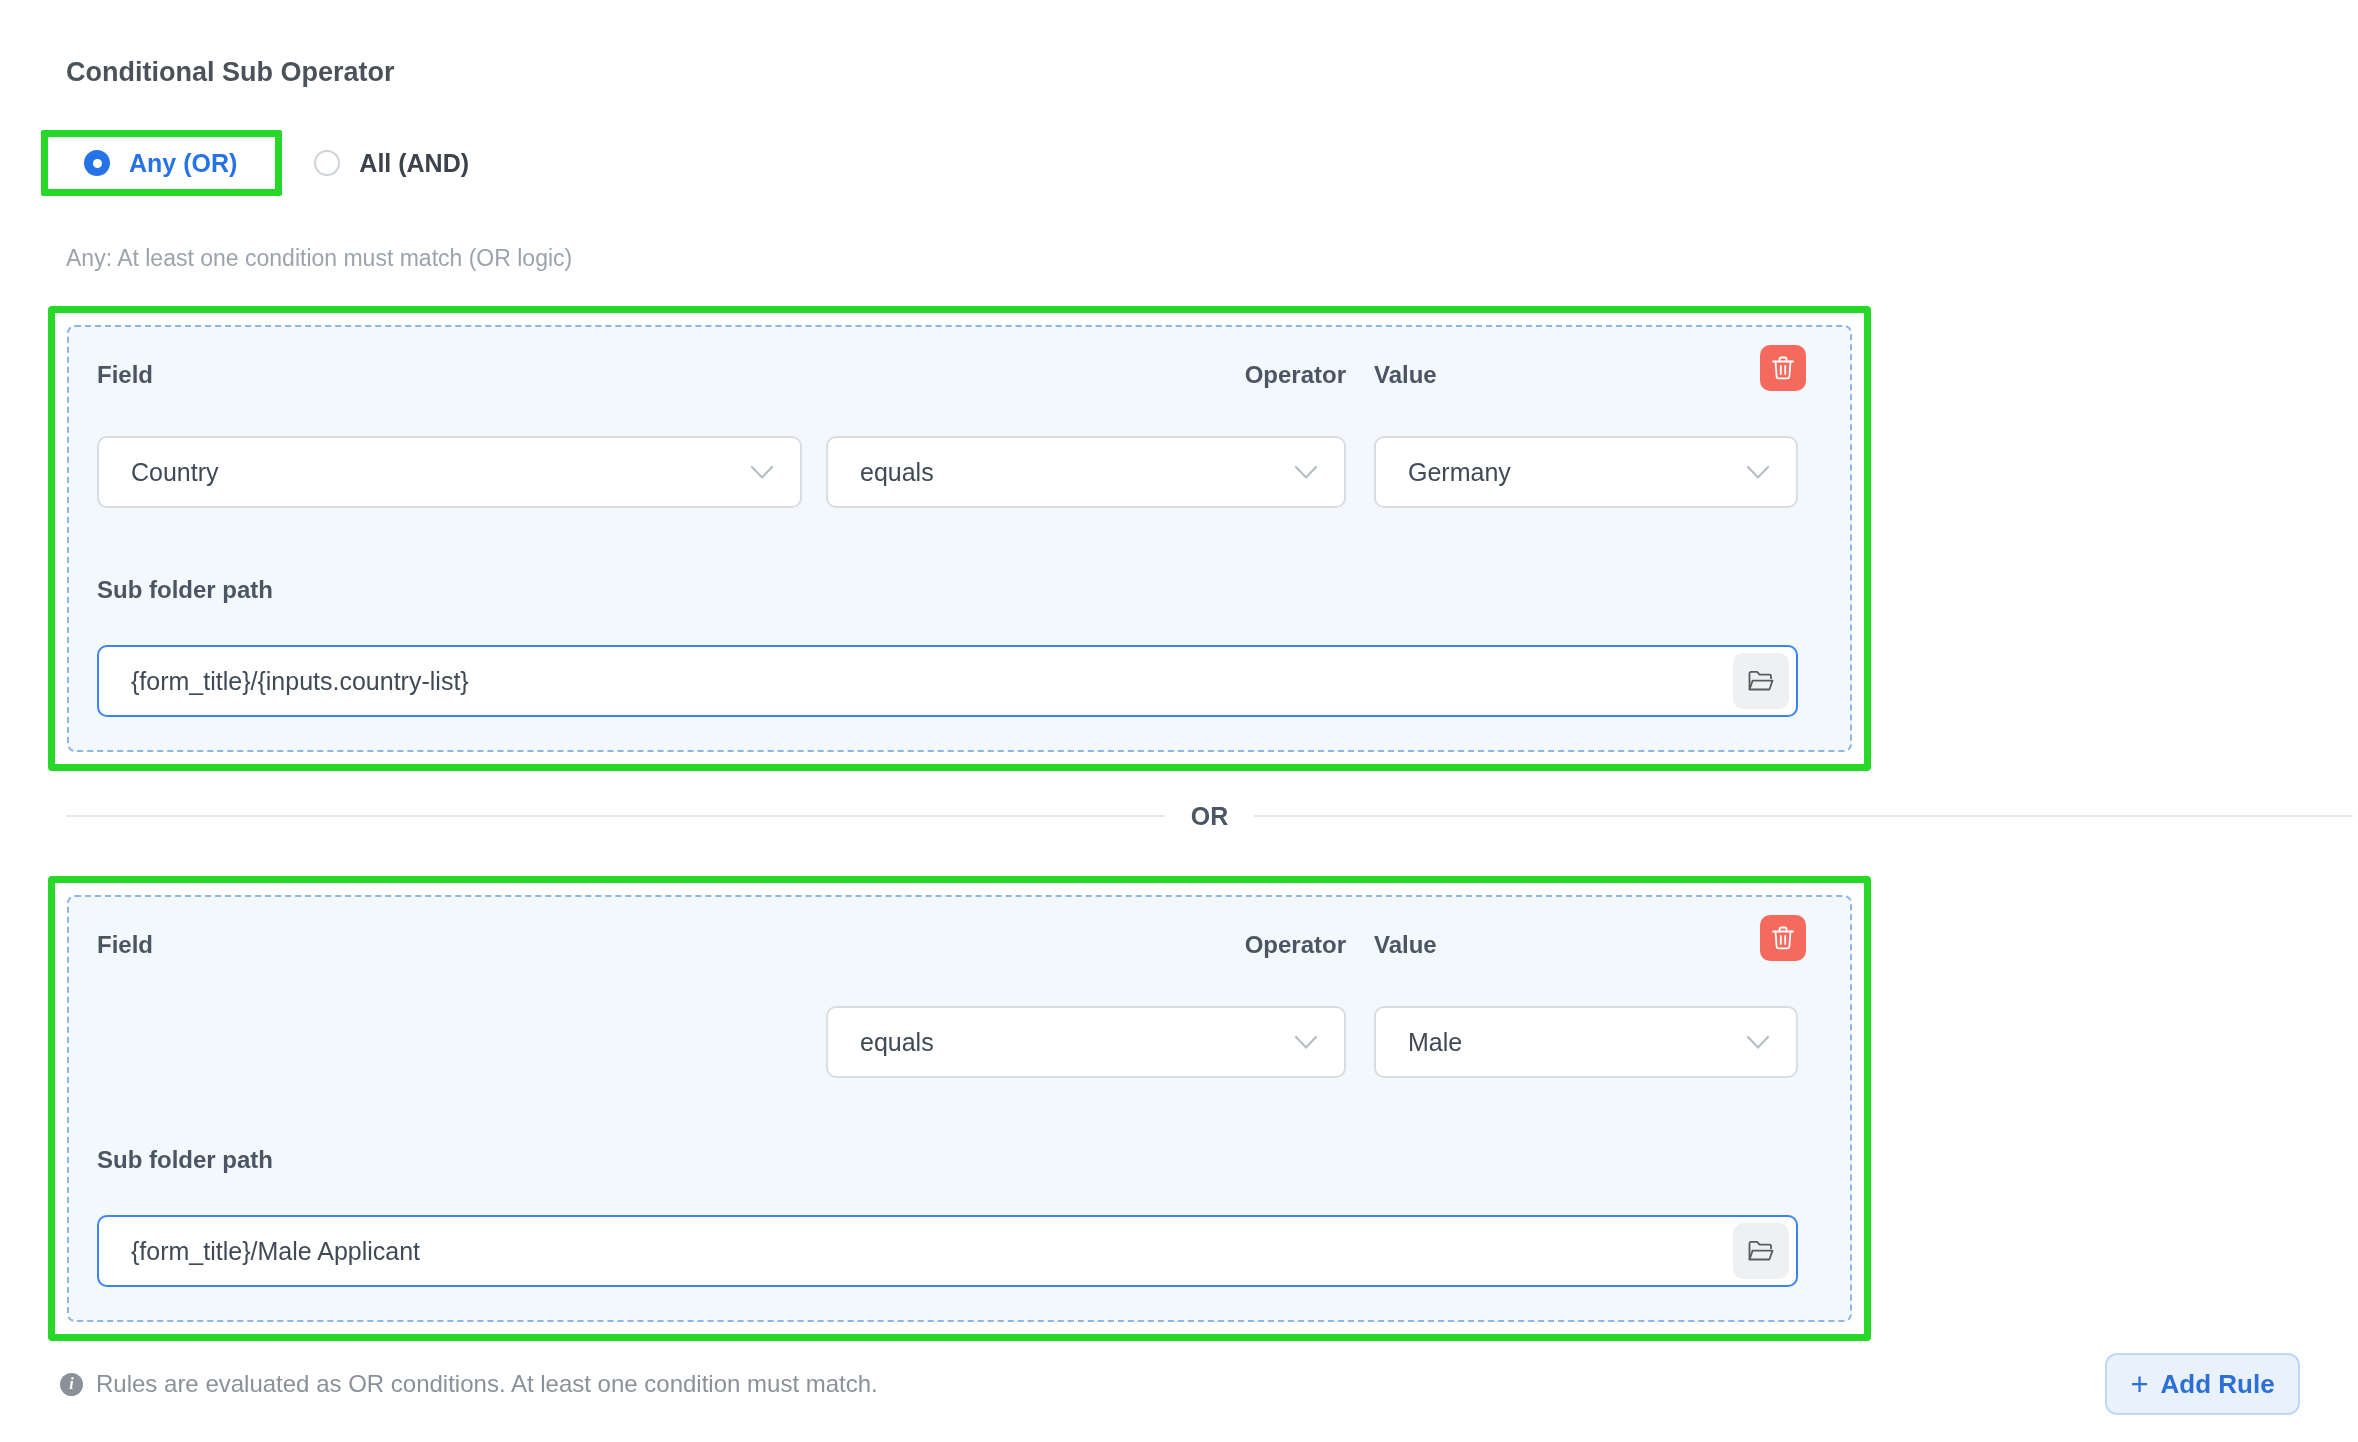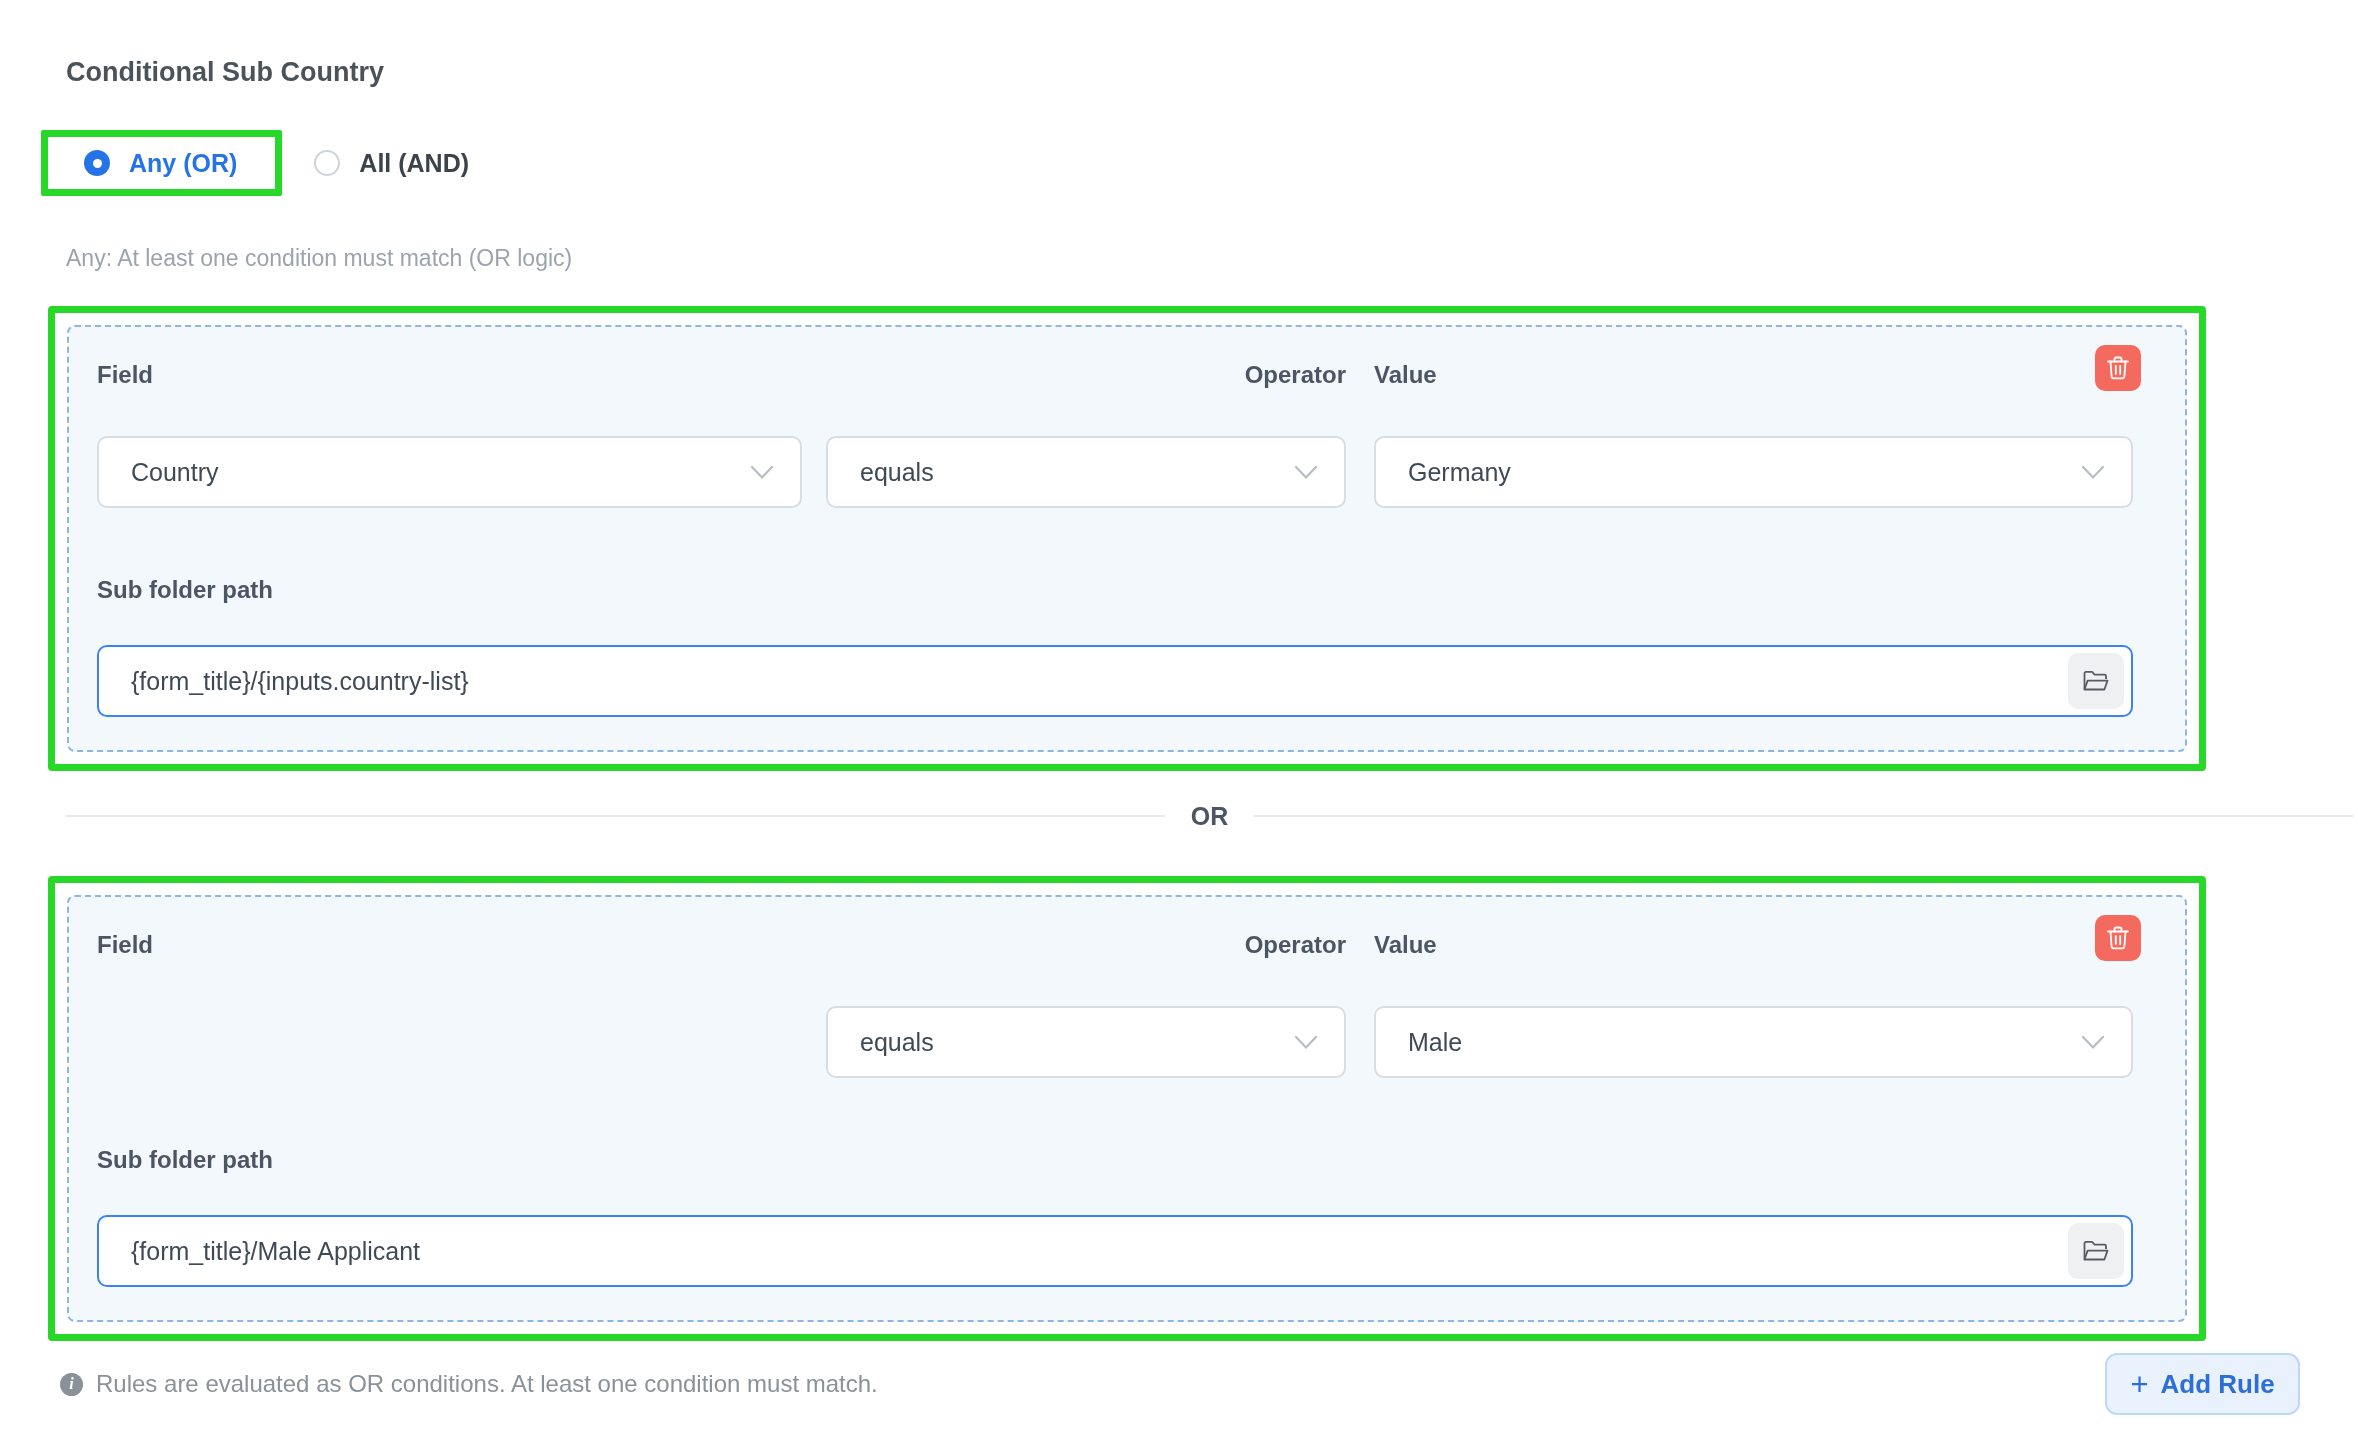--- a/index.html
+++ b/index.html
@@ -17,21 +17,21 @@
                   display:flex; align-items:center; justify-content:center; }
   .radio-circle.on { background:#2673e8; }
   .radio-circle.on .dot { width:9px; height:9px; border-radius:50%; background:#ffffff; }
   .radio-circle.off { background:#ffffff; border:2px solid #cfd4da; }
   .radio-label { margin-left:19px; font-size:25px; font-weight:600; }
   .radio-label.blue { color:#2673e8; }
   .radio-label.dark { color:#3d434b;text-align:right; }
 
   .helper { margin:48px 0 0 66px; font-size:23px; line-height:28px; color:#9ca3ad; }
 
-  .card-outer { margin:34px 0 0 48px; width:2158px; border:7px solid #28d828; border-radius:4px;
+  .card-outer { margin:34px 0 0 48px; width:1823px; border:7px solid #28d828; border-radius:4px;
                 padding:12px; background:#ffffff; }
   .card-outer.second { margin-top:45px; }
   .card { position:relative; border:2px dashed #8fb6e3; border-radius:8px; background:#f3f8fc;
           padding:34px 52px 33px 28px; }
 
   .trash-btn { position:absolute; top:18px; right:44px; width:46px; height:46px; border:none;
                border-radius:10px; background:#f56a5e; display:flex; align-items:center;
                justify-content:center; cursor:pointer; }
 
   .grid-row { display:flex; }
@@ -66,21 +66,21 @@
                font-size:16px; flex:0 0 auto; }
   .add-rule { width:195px; height:62px; border-radius:12px; background:#e9f1fd;
               border:2px solid #bed8f8; color:#2d6fd6; font-size:26px; font-weight:700;
               display:flex; align-items:center; justify-content:center; gap:12px; cursor:pointer;
               font-family:"Liberation Sans", sans-serif; }
   .plus { font-weight:400; font-size:31px; line-height:31px; color:#2d6fd6; }
 </style>
 </head>
 <body>
 
-<div class="title">Conditional Sub Country</div>
+<div class="title">Conditional Sub Operator</div>
 
 <div class="radio-row">
   <div class="radio-hl">
     <div class="radio-item">
       <span class="radio-circle on">
           <span class="dot"></span>
         </span>
       <span class="radio-label blue">Any (OR)</span>
     </div>
   </div>

